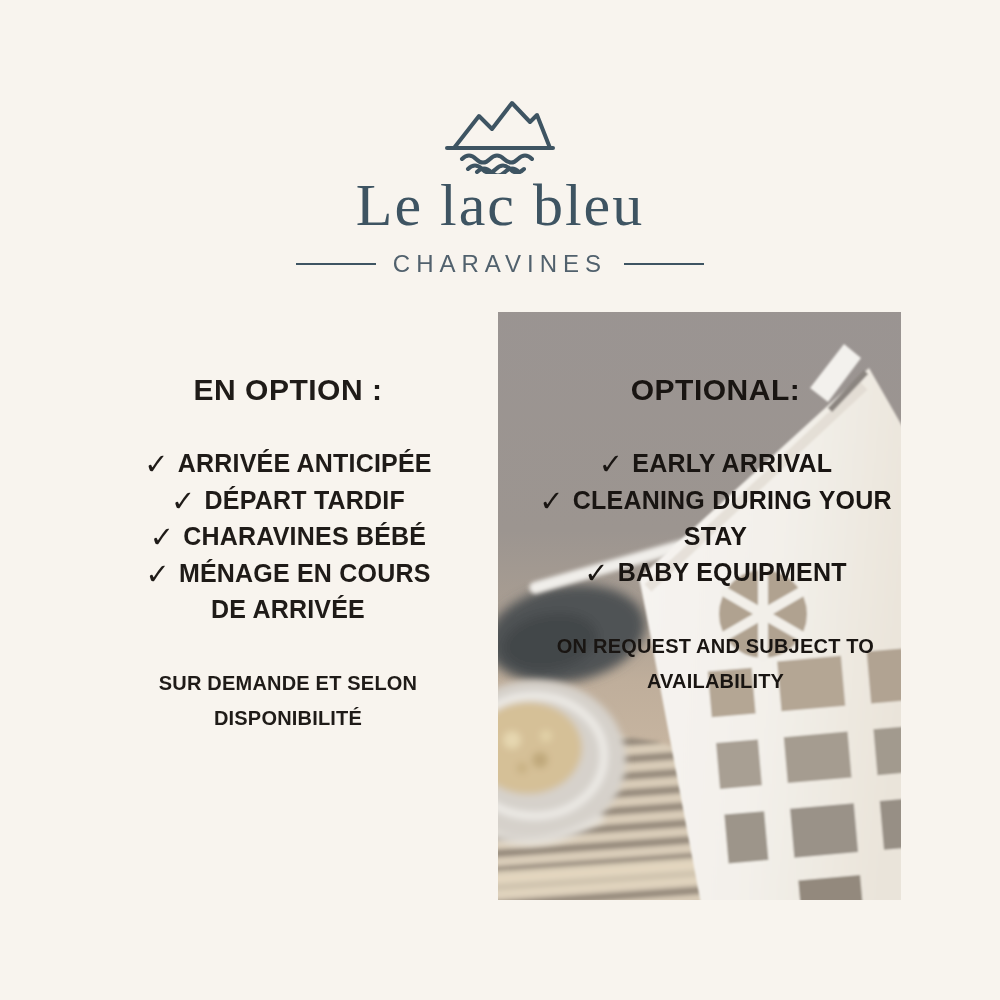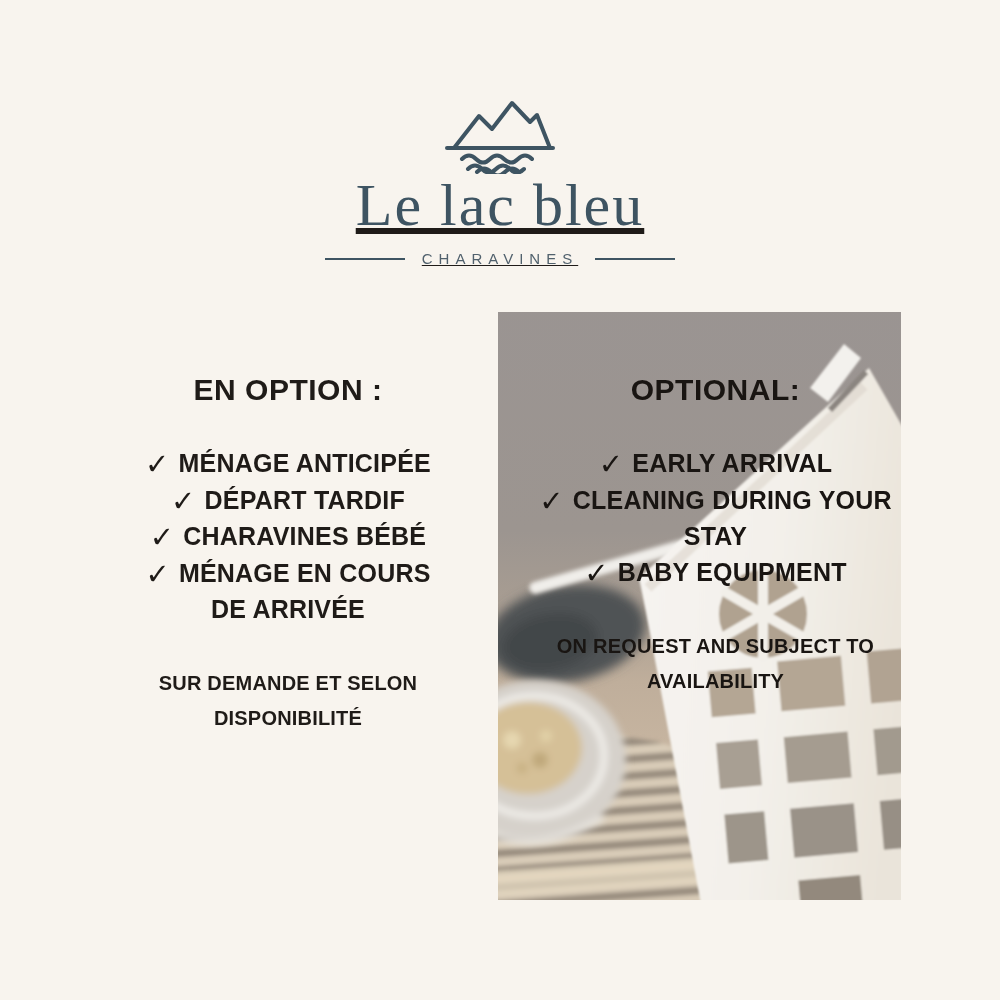--- a/index.html
+++ b/index.html
@@ -2,29 +2,29 @@
 <html><head>
 <meta charset="utf-8">
 <style>
   html,body{margin:0;padding:0;background:#e9e6e0;}
   .canvas{
     position:relative;width:1000px;height:1000px;margin:0 auto;
     background:#f8f4ee;overflow:hidden;
     font-family:"Liberation Sans",sans-serif;color:#1f1b18;
   }
   
-  .logo{position:absolute;left:0;right:0;top:92px;display:flex;flex-direction:column;align-items:center;text-decoration:underline;}
+  .logo{position:absolute;left:0;right:0;top:92px;display:flex;flex-direction:column;align-items:center;}
   .logo-icon{width:118px;height:82px;}
   .logo-title{
     margin-top:-4px;font-family:"Liberation Serif",serif;font-weight:400;
     font-size:60px;line-height:70px;color:#3e5462;letter-spacing:2px;
   }
   .logo-subrow{margin-top:10px;display:flex;align-items:center;gap:17px;}
   .rule{width:80px;height:2px;background:#3e5462;}
-  .logo-subtitle{font-size:15px;letter-spacing:6px;color:#51616d;font-weight:400;}
+  .logo-subtitle{font-size:24px;letter-spacing:6px;color:#51616d;font-weight:400;}
   
   .col-heading{font-size:30px;font-weight:700;letter-spacing:.5px;text-align:center;line-height:30px;}
   .check-list{margin:41px auto 0;text-align:center;}
   .check-item{font-size:25px;font-weight:700;line-height:35.5px;letter-spacing:.2px;}
   .check{
     font-family:"DejaVu Sans",sans-serif;font-weight:400;font-size:29px;
     margin-right:9px;vertical-align:-2px;
   }
   .col-note{font-size:20px;font-weight:700;line-height:35px;text-align:center;letter-spacing:.2px;}
   .left-col{position:absolute;left:118px;top:375px;width:340px;}
@@ -57,21 +57,21 @@
       <span class="rule"></span>
       <span class="logo-subtitle">CHARAVINES</span>
       <span class="rule"></span>
     </div>
   </div>
 
   <div class="left-col">
     <div class="col-heading">EN OPTION :</div>
     <div class="check-list">
       <div class="check-item">
-        <span class="check">✓</span><span>MÉNAGE ANTICIPÉE</span>
+        <span class="check">✓</span><span>ARRIVÉE ANTICIPÉE</span>
       </div>
       <div class="check-item">
         <span class="check">✓</span><span>DÉPART TARDIF</span>
       </div>
       <div class="check-item">
         <span class="check">✓</span><span>CHARAVINES BÉBÉ</span>
       </div>
       <div class="check-item">
         <span class="check">✓</span><span>MÉNAGE EN COURS DE ARRIVÉE</span>
       </div>

